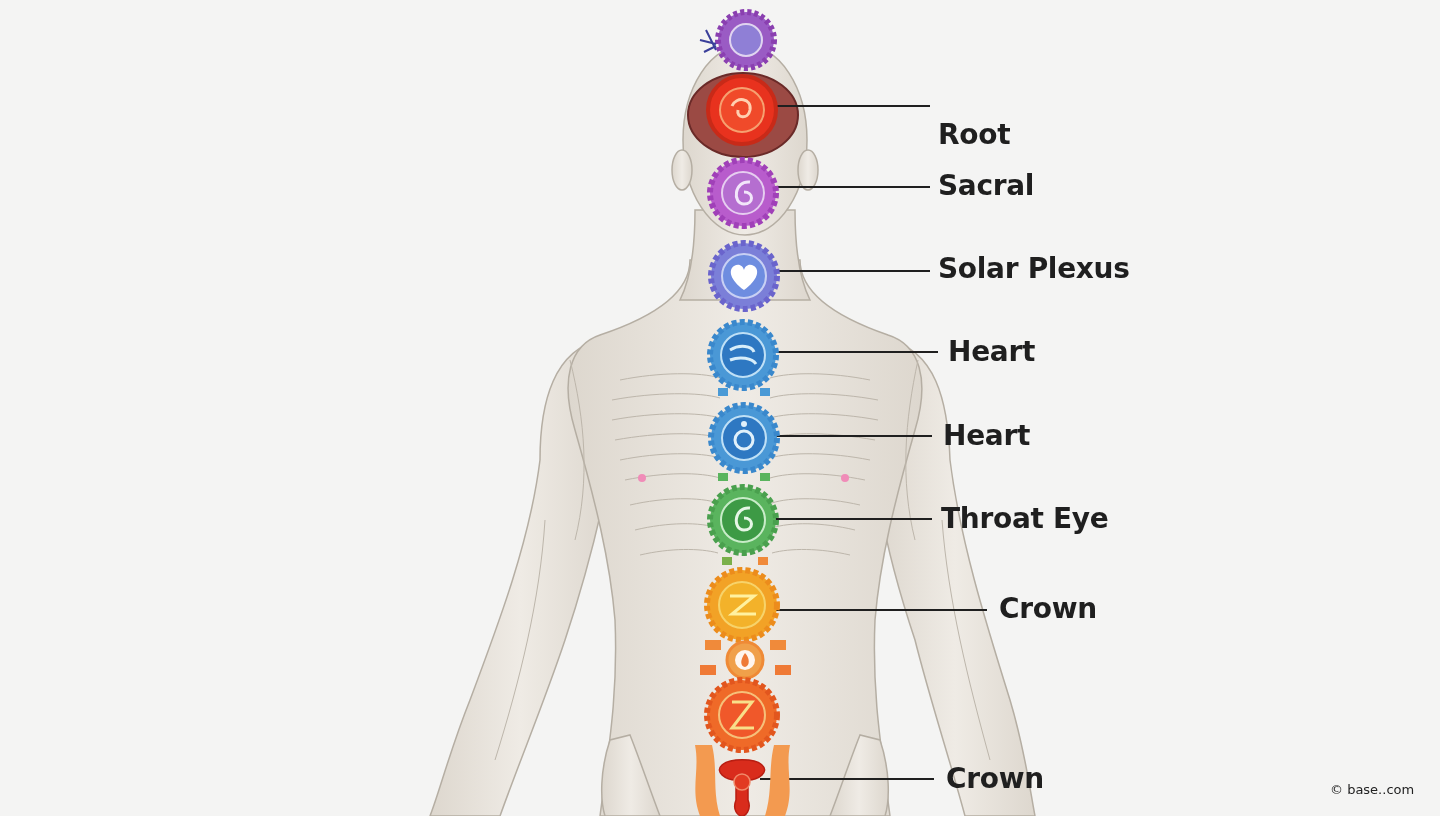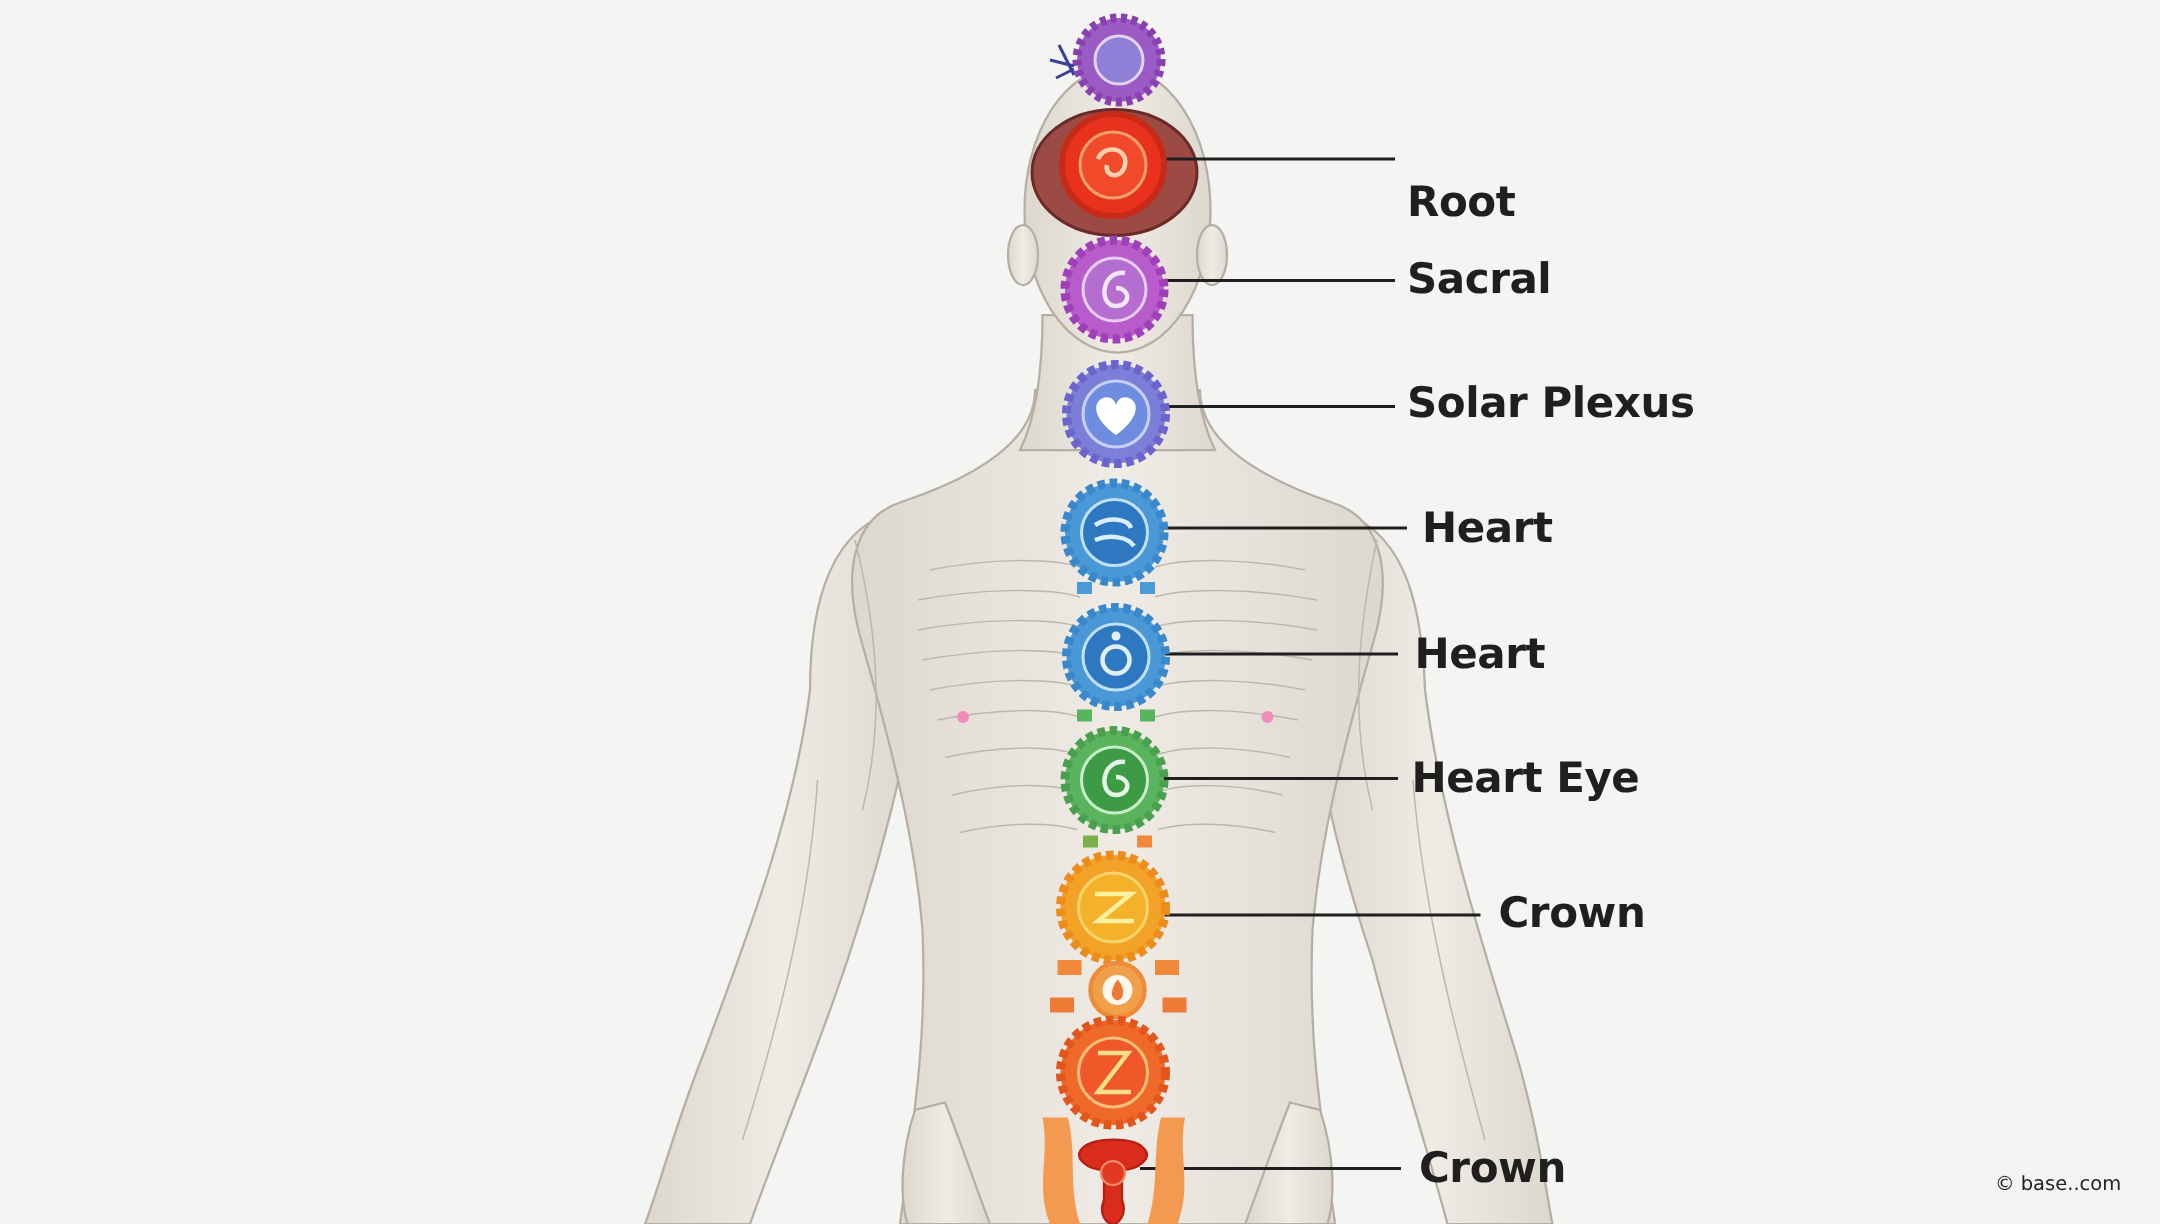--- a/index.html
+++ b/index.html
@@ -180,17 +180,17 @@
     <path d="M 722 765 C 730 758 755 758 762 765 C 770 772 758 780 748 780 L 748 800 C 752 810 745 816 742 816 C 738 816 732 810 736 800 L 736 780 C 726 780 714 772 722 765 Z" fill="#d92c1c" stroke="#b81e12" stroke-width="1.5"></path>
     <circle cx="742" cy="782" r="8" fill="#e23a22" stroke="#f08a6a" stroke-width="1.5"></circle>
   </g>
 </svg>
 
 <div class="label" style="left:938px; top:98px;margin-top:23px;">Root</div>
 <div class="label" style="left:938px; top:172px;">Sacral</div>
 <div class="label" style="left:938px; top:255px;text-align:center;">Solar Plexus</div>
 <div class="label" style="left:948px; top:338px;">Heart</div>
 <div class="label" style="left:943px; top:422px;">Heart</div>
-<div class="label" style="left:941px; top:505px;">Heart Eye</div>
+<div class="label" style="left:941px; top:505px;">Throat Eye</div>
 <div class="label" style="left:999px; top:595px;">Crown</div>
 <div class="label" style="left:946px; top:765px;">Crown</div>
 
 <div class="copyright">© base..com</div>
 
 </body></html>

